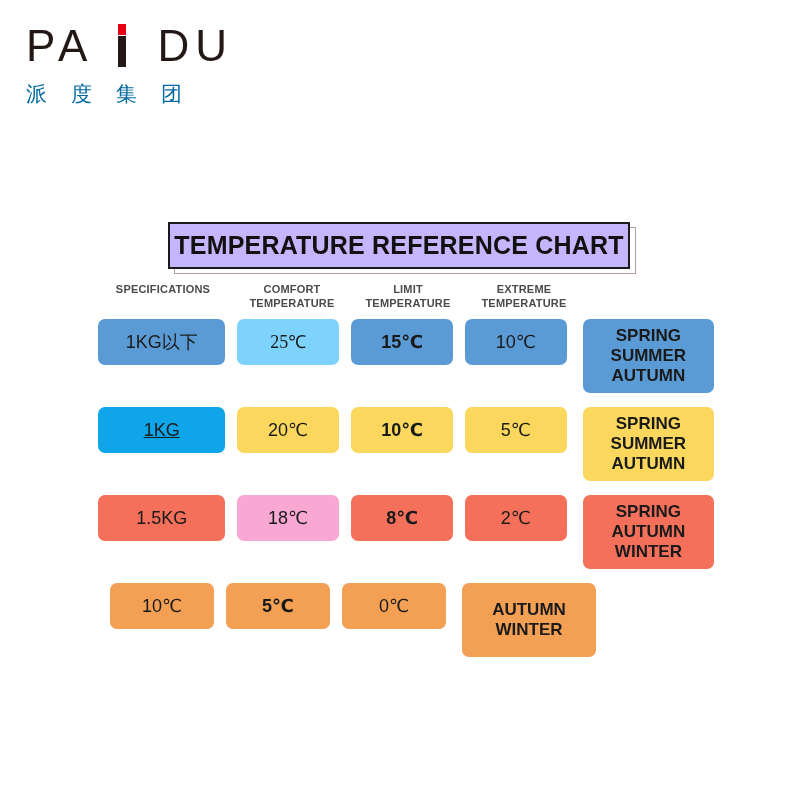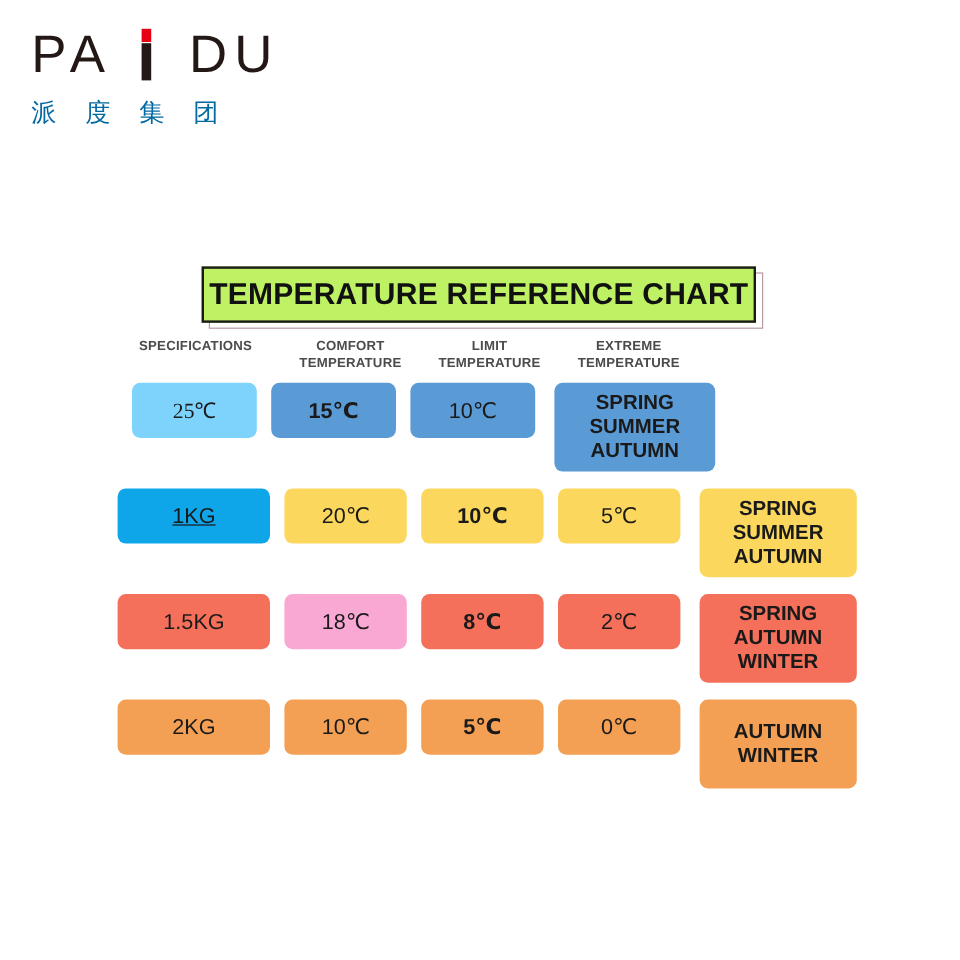--- a/index.html
+++ b/index.html
@@ -89,21 +89,21 @@
     background: #ffffff;
     box-sizing: border-box;
   }
   .title-box {
     position: absolute;
     left: 0;
     top: 0;
     width: 462px;
     height: 47px;
     border: 2px solid #1a1a1a;
-    background: #bef264;
+    background: #c4b5fd;
     box-sizing: border-box;
     display: flex;
     align-items: center;
     justify-content: center;
   }
   .title-text {
     font-size: 25px;
     font-weight: bold;
     color: #111111;
     letter-spacing: 0.2px;
@@ -210,20 +210,21 @@
       <span>LIMIT</span>
       <span>TEMPERATURE</span>
     </div>
     <div class="col-head h3">
       <span>EXTREME</span>
       <span>TEMPERATURE</span>
     </div>
   </div>
 
   <div class="data-row">
+    <div class="cell c0" style="background-color: rgb(91, 155, 213);">1KG以下</div>
     <div class="cell c1" style="background-color: #7dd3fc; font-family: Liberation Serif, serif;">25℃</div>
     <div class="cell c2" style="background-color: rgb(91, 155, 213);">15℃</div>
     <div class="cell c3" style="background-color: rgb(91, 155, 213);">10℃</div>
     <div class="cell season c4" style="background-color: rgb(91, 155, 213);">
         <span>SPRING</span>
         <span>SUMMER</span>
         <span>AUTUMN</span>
       </div>
   </div>
 
@@ -245,21 +246,20 @@
     <div class="cell c2" style="background-color: rgb(244, 112, 90);">8℃</div>
     <div class="cell c3" style="background-color: rgb(244, 112, 90);">2℃</div>
     <div class="cell season c4" style="background-color: rgb(244, 112, 90);">
         <span>SPRING</span>
         <span>AUTUMN</span>
         <span>WINTER</span>
       </div>
   </div>
 
   <div class="data-row">
-    <div class="cell c0" style="background-color: rgb(243, 160, 85);">2KG</div>
     <div class="cell c1" style="background-color: rgb(243, 160, 85);">10℃</div>
     <div class="cell c2" style="background-color: rgb(243, 160, 85);">5℃</div>
     <div class="cell c3" style="background-color: rgb(243, 160, 85);">0℃</div>
     <div class="cell season c4" style="background-color: rgb(243, 160, 85);">
         <span>AUTUMN</span>
         <span>WINTER</span>
       </div>
   </div>
 
 </div>

